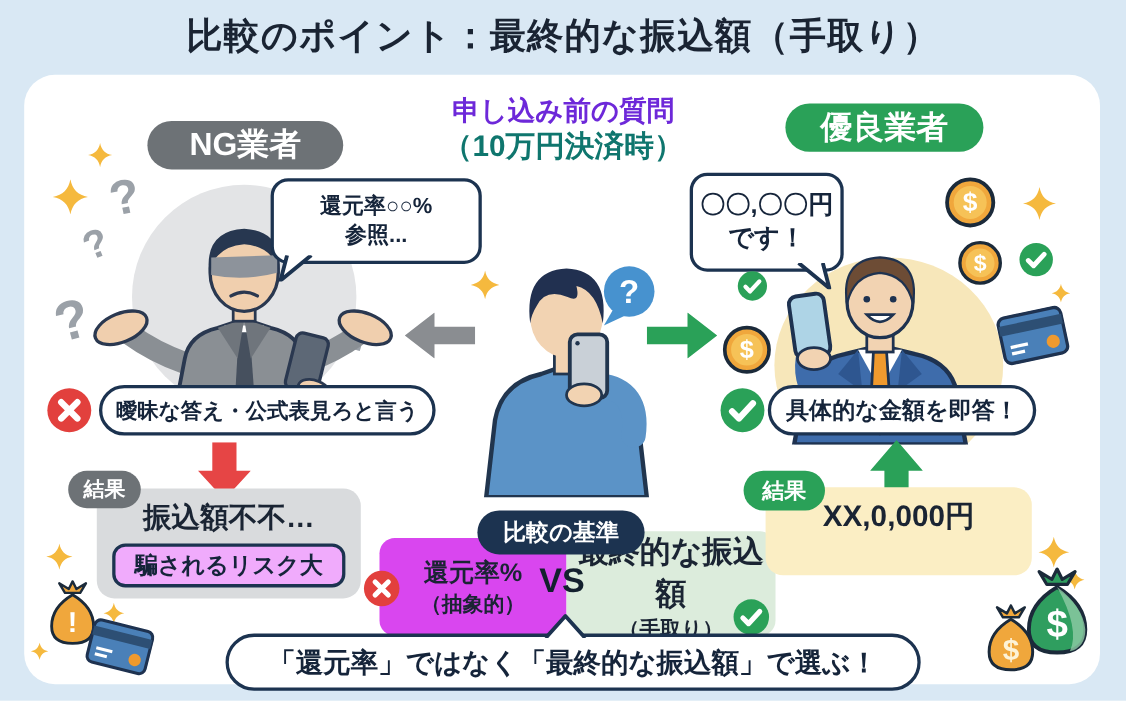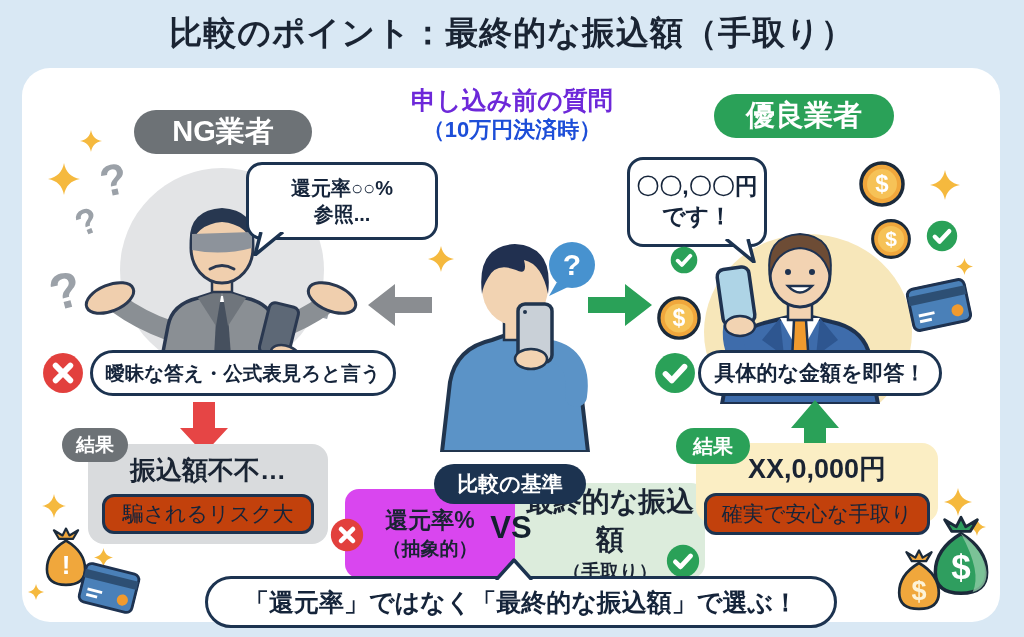--- a/index.html
+++ b/index.html
@@ -15,43 +15,43 @@
           border-radius:999px; font-weight:bold; color:#ffffff; }
   .bubble { position:absolute; background:#ffffff; border:3.5px solid #1c3350; border-radius:16px;
             display:flex; flex-direction:column; align-items:center; justify-content:center;
             font-weight:bold; color:#15243a; text-align:center; line-height:1.3; z-index:4; }
   .tail { position:absolute; }
   .opill { position:absolute; background:#ffffff; border:3.5px solid #1c3350; border-radius:23px;
            display:flex; align-items:center; justify-content:center; font-weight:bold;
            color:#15243a; text-align:center; z-index:5; }
   .rbox { position:absolute; border-radius:16px; text-align:center; color:#1a2433; z-index:3; }
   .rbox .rtitle { font-weight:bold; }
-  .innerpill { position:absolute; left:50%; transform:translateX(-50%); background:#c2410c;
+  .innerpill { position:absolute; left:50%; transform:translateX(-50%); background:#f0abfc;
                border:3px solid #1c3350; border-radius:12px; display:flex; align-items:center;
-               justify-content:center; font-weight:normal; color:#15243a; }
+               justify-content:center; font-weight:bold; color:#15243a; }
   .qmark { position:absolute; color:#9ba1a8; font-weight:800; z-index:2; line-height:1; }
   .cmp-box { position:absolute; border-radius:14px; text-align:center; color:#1a2433; z-index:2; }
   .vs { position:absolute; font-weight:900; color:#13202e; z-index:4; text-align:center; }
   .iconwrap { position:absolute; z-index:5; }
   .spark { position:absolute; z-index:2; }
 </style>
 </head>
 <body>
 
 <div id="stage">
 
   <div class="panel"></div>
 
   <div class="title">比較のポイント：最終的な振込額（手取り）</div>
 
   <div class="pill" style="left:134px;top:94px;width:178px;height:44px;background:#6d7276;font-size:29px;z-index:4;margin-top:16px;">NG業者</div>
   <div class="pill" style="left:714px;top:94px;width:180px;height:44px;background:#2aa158;font-size:29px;z-index:4;">優良業者</div>
 
   <div class="abs" style="left:352px;top:84px;width:320px;text-align:center;font-size:25px;font-weight:bold;color:#6d28d9;z-index:4;">申し込み前の質問</div>
-  <div class="abs" style="left:352px;top:115px;width:320px;text-align:center;font-size:22px;font-weight:bold;color:#1d4ed8;z-index:4;">（10万円決済時）</div>
+  <div class="abs" style="left:352px;top:115px;width:320px;text-align:center;font-size:27px;font-weight:bold;color:#0f766e;z-index:4;">（10万円決済時）</div>
 
 
   <div class="bubble" style="left:246px;top:162px;width:192px;height:78px;font-size:20px;">
     <span>還元率○○%</span>
     <span>参照...</span>
     <svg class="tail" style="left:4px;bottom:-19px;" width="34" height="24" viewBox="0 0 34 24">
       <path d="M30,0 L2,23 L8,0" fill="#ffffff" stroke="#1c3350" stroke-width="3.5" stroke-linejoin="round"></path>
     </svg>
   </div>
 
@@ -218,21 +218,20 @@
   <div class="pill" style="left:62px;top:428px;width:66px;height:34px;background:#6d7276;font-size:19px;z-index:5;">結果</div>
   <div class="pill" style="left:676px;top:428px;width:74px;height:36px;background:#2aa158;font-size:20px;z-index:5;">結果</div>
 
   <div class="rbox" style="left:88px;top:444px;width:240px;height:100px;background:#d9dbdd;">
     <div class="rtitle" style="margin-top:9px;font-size:26px;">振込額不不…</div>
     <div class="innerpill" style="top:50px;width:212px;height:40px;font-size:21px;">騙されるリスク大</div>
   </div>
 
   <div class="rbox" style="left:696px;top:443px;width:242px;height:80px;background:#fbeec4;">
     <div class="rtitle" style="margin-top:8px;font-size:27px;">XX,0,000円</div>
-    <div class="innerpill" style="top:50px;width:226px;height:42px;font-size:21px;">確実で安心な手取り</div>
   </div>
 
   <div class="pill" style="left:434px;top:464px;width:152px;height:40px;background:#1c3350;font-size:21px;z-index:5;">比較の基準</div>
 
   <div class="cmp-box" style="left:345px;top:489px;width:170px;height:89px;background:#d946ef;">
     <div style="margin-top:16px;font-size:23px;font-weight:bold;">還元率%</div>
     <div style="font-size:19px;font-weight:bold;">（抽象的）</div>
   </div>
 
   <div class="cmp-box" style="left:515px;top:483px;width:190px;height:95px;background:#dcecdc;">

